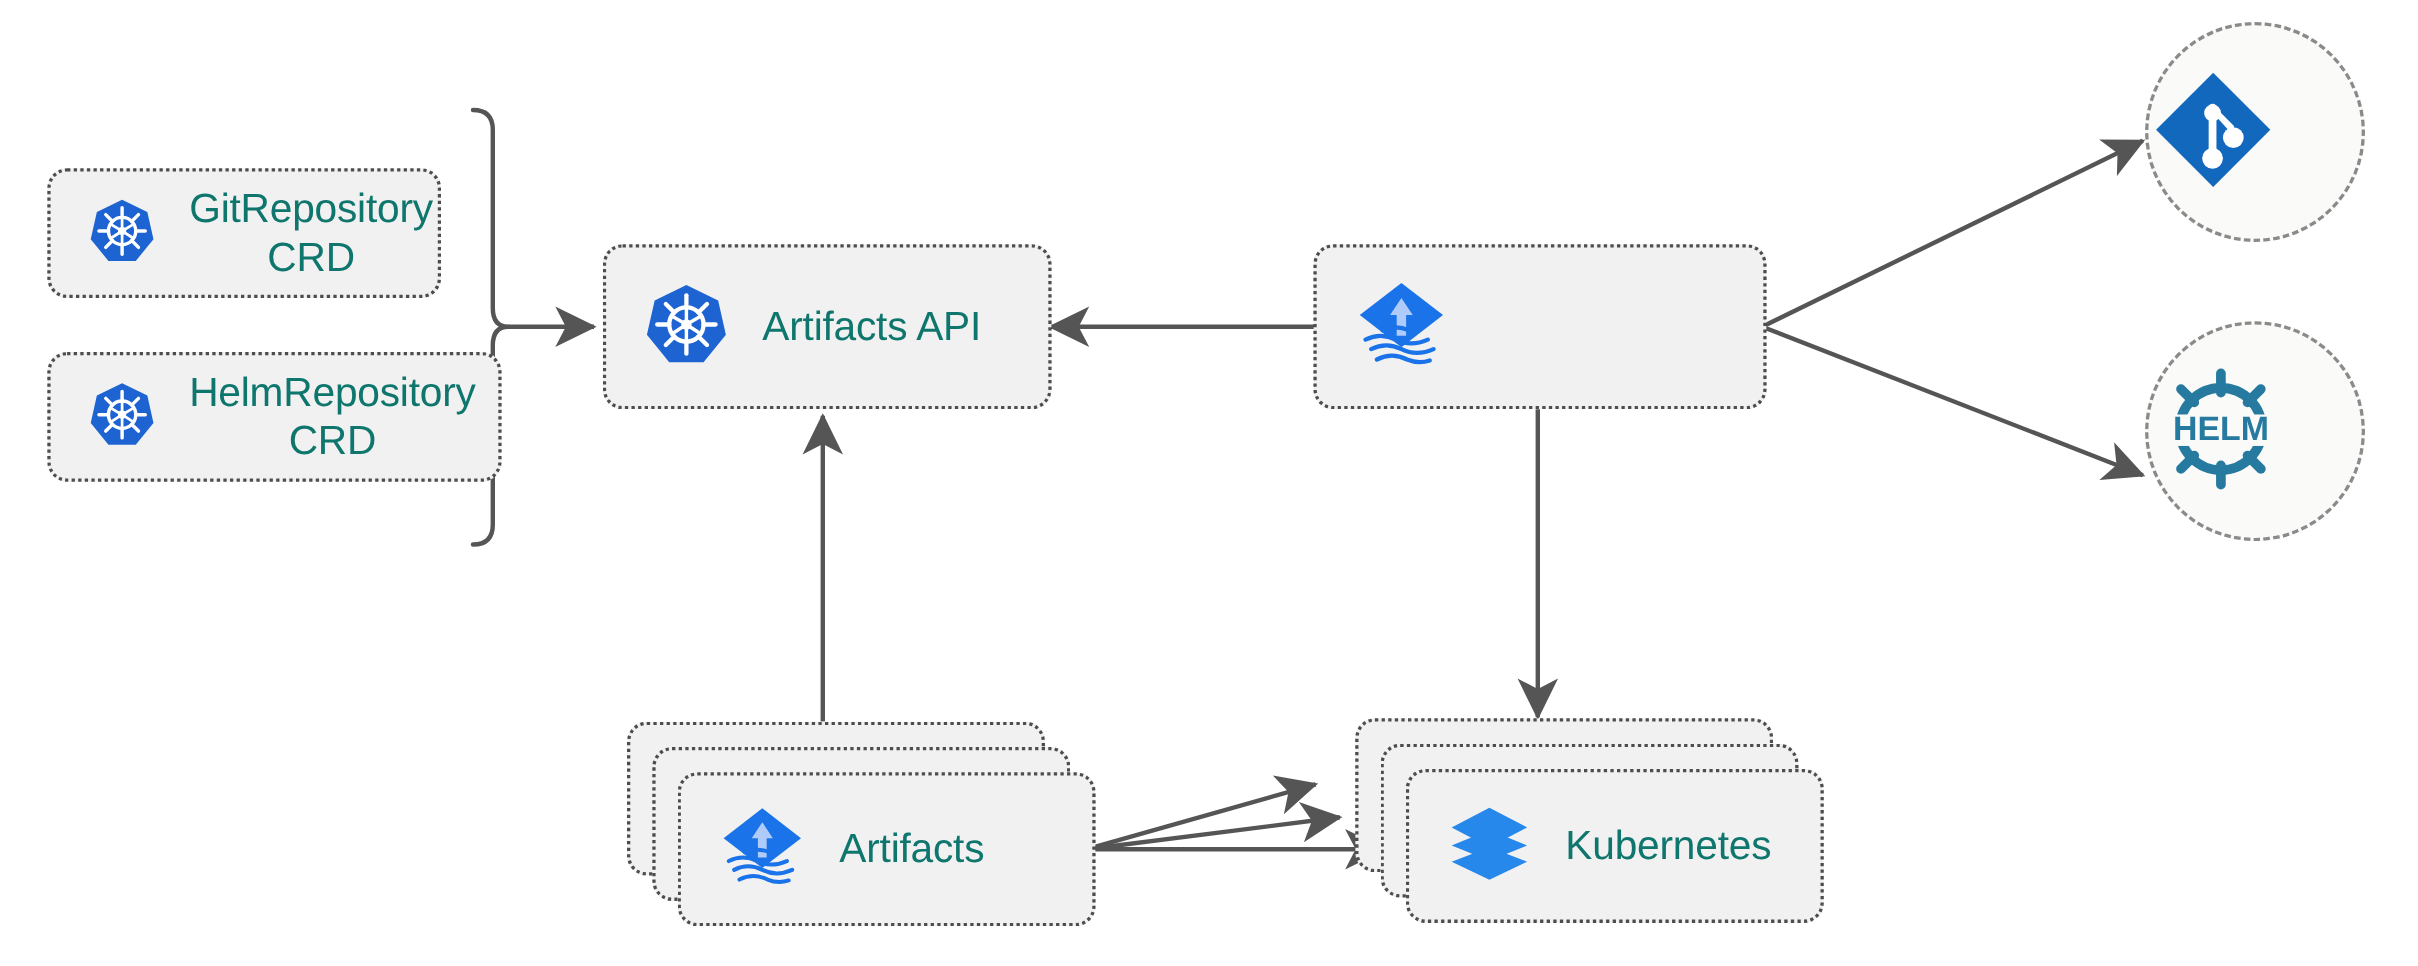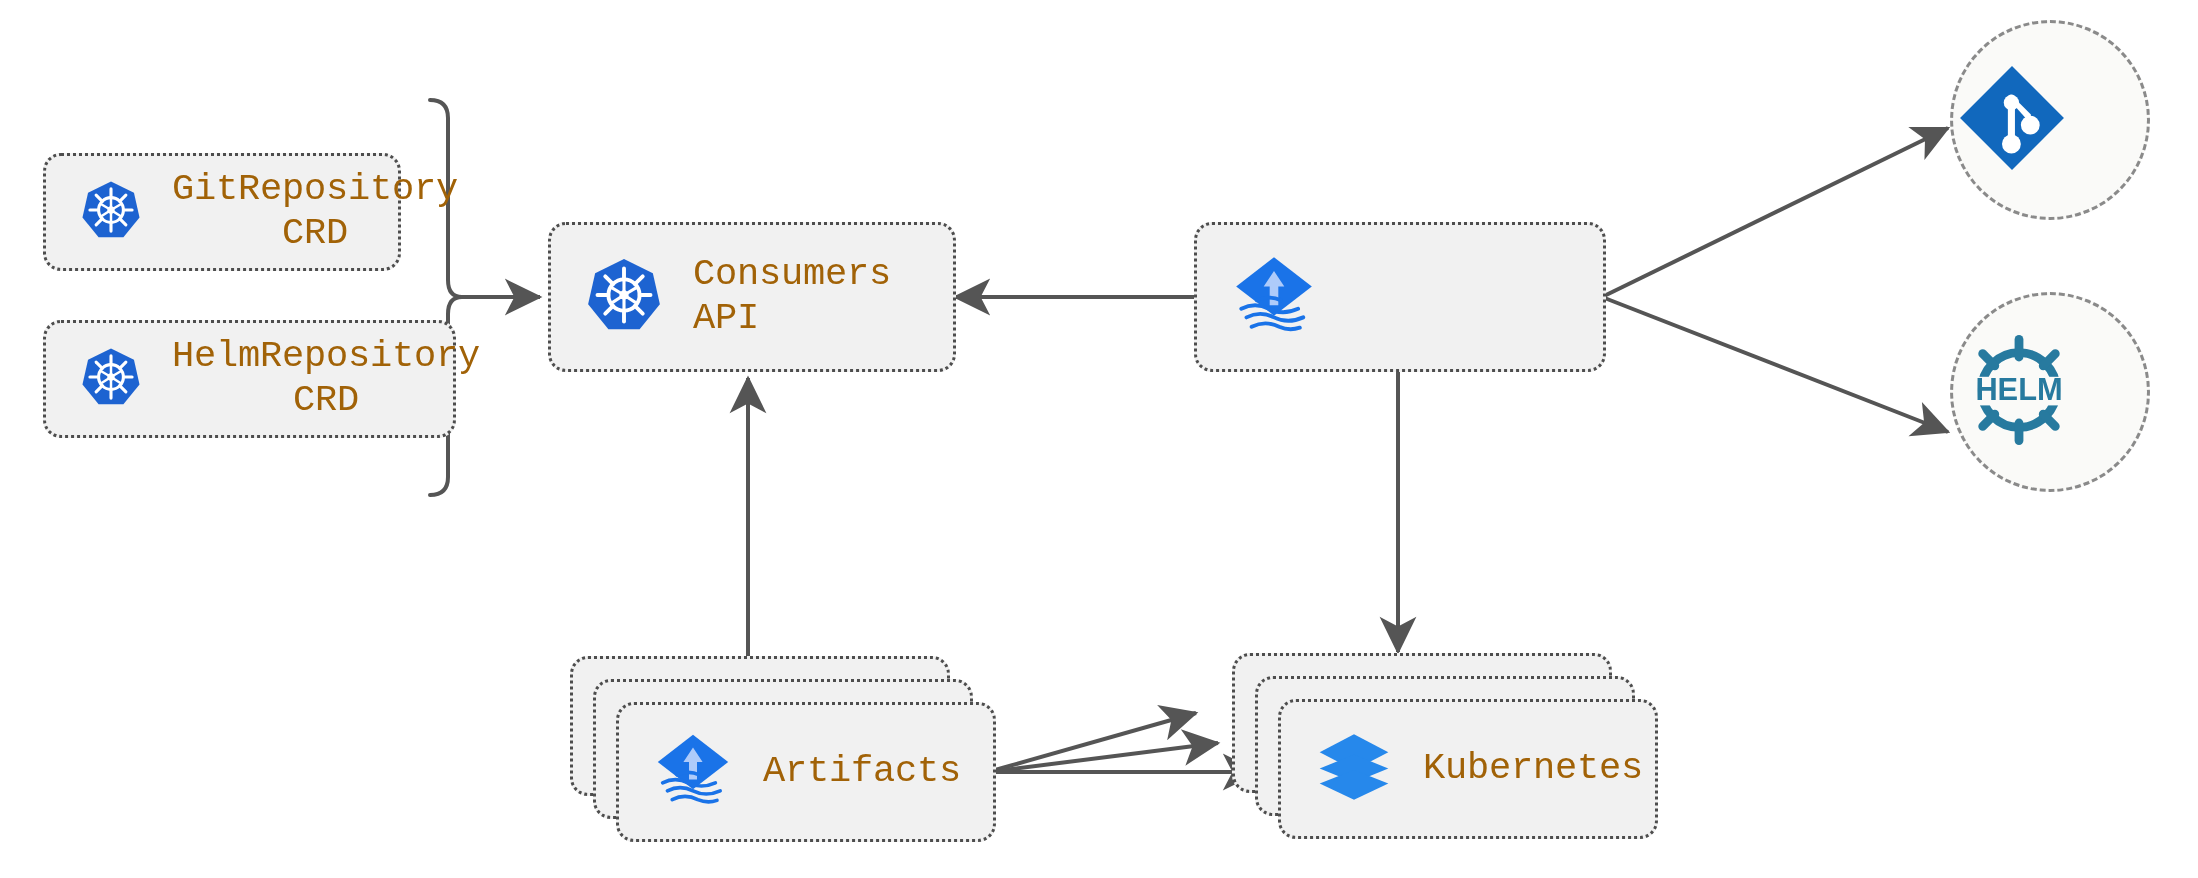--- a/index.html
+++ b/index.html
@@ -34,25 +34,25 @@
   .node.ghost { background: #f1f1f1; }
   .node-inner {
     display: flex;
     align-items: center;
     gap: 30px;
     padding: 0 34px;
     width: 100%;
   }
   .node-label {
     font-size: 37px;
-    color: #a16207;
+    color: #0f766e;
     line-height: 1.18;
     letter-spacing: -0.2px;
     white-space: pre-line;
-    font-family: Liberation Mono, monospace;
+    font-family: Liberation Sans, sans-serif;
   }
   .node-label.center { text-align: center; }
   .icon { flex: 0 0 auto; display: block; }
   
   .circle {
     position: absolute;
     border: 3px dashed #8a8a8a;
     border-radius: 50%;
     background: #fafaf8;
     display: flex;
@@ -180,21 +180,21 @@
             <line x1="50" y1="30" x2="50" y2="50"></line>
             <line x1="50" y1="50" x2="67" y2="40"></line>
             <line x1="50" y1="50" x2="67" y2="61"></line>
             <line x1="50" y1="50" x2="50" y2="70"></line>
             <line x1="50" y1="50" x2="33" y2="61"></line>
             <line x1="50" y1="50" x2="33" y2="40"></line>
           </g>
           <circle cx="50" cy="50" r="6" fill="#ffffff"></circle>
         </svg>
       </span>
-      <span class="node-label">Consumers API</span>
+      <span class="node-label">Artifacts API</span>
     </div>
   </div>
 
   <div class="node" style="left:1194px; top:222px; width:412px; height:150px;">
     <div class="node-inner">
       <span class="icon">
         <svg width="86" height="86" viewBox="0 0 100 100">
           <polygon points="50,6 94,40 50,74 6,40" fill="#1a73e8"></polygon>
           <path d="M50,22 L62,40 L55,40 L55,62 L45,62 L45,40 L38,40 Z" fill="#aecbfa"></path>
           <g stroke="#1a73e8" stroke-width="4.5" fill="none" stroke-linecap="round">

